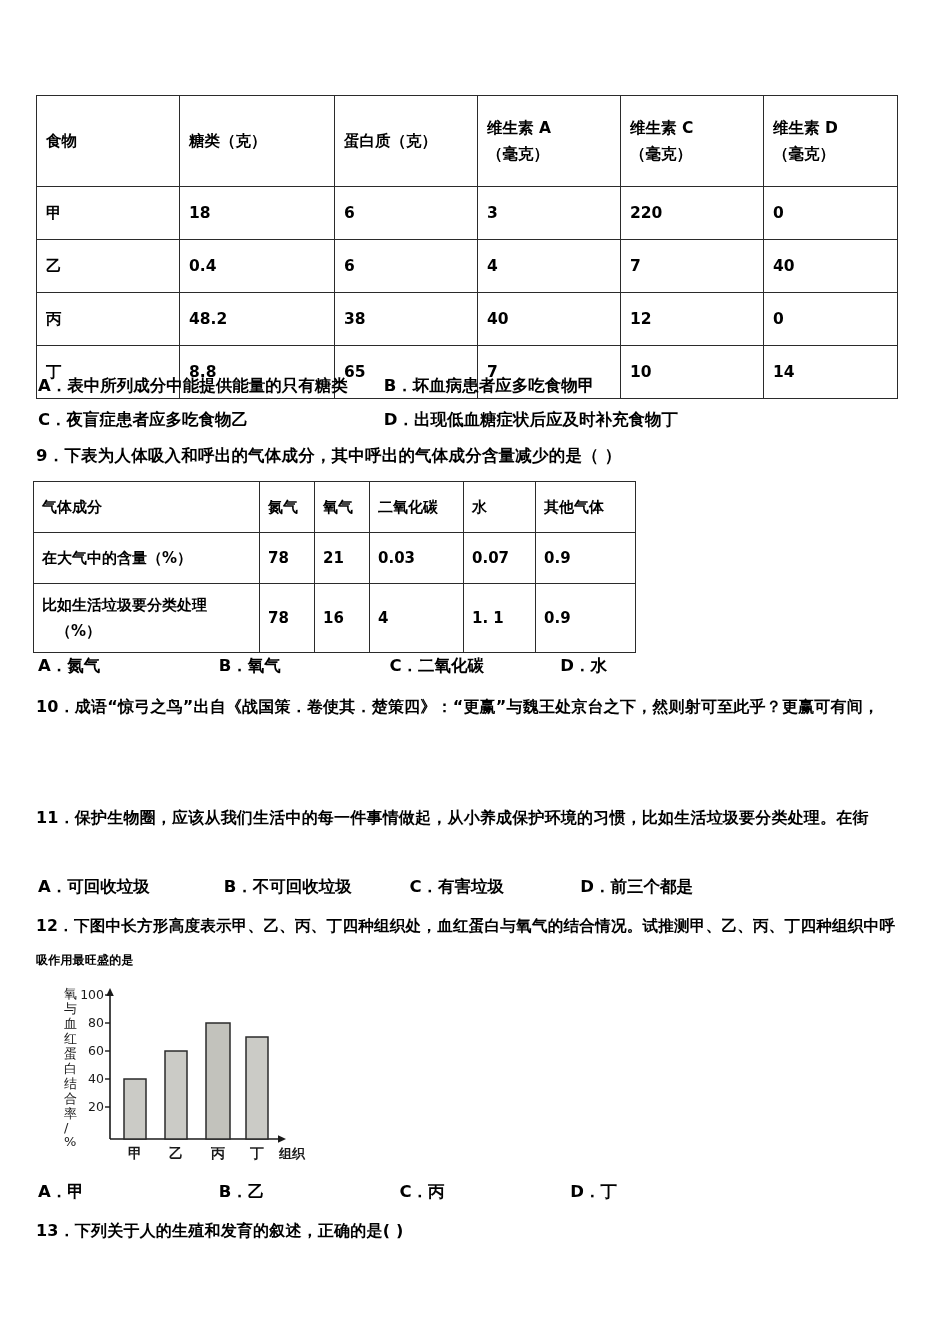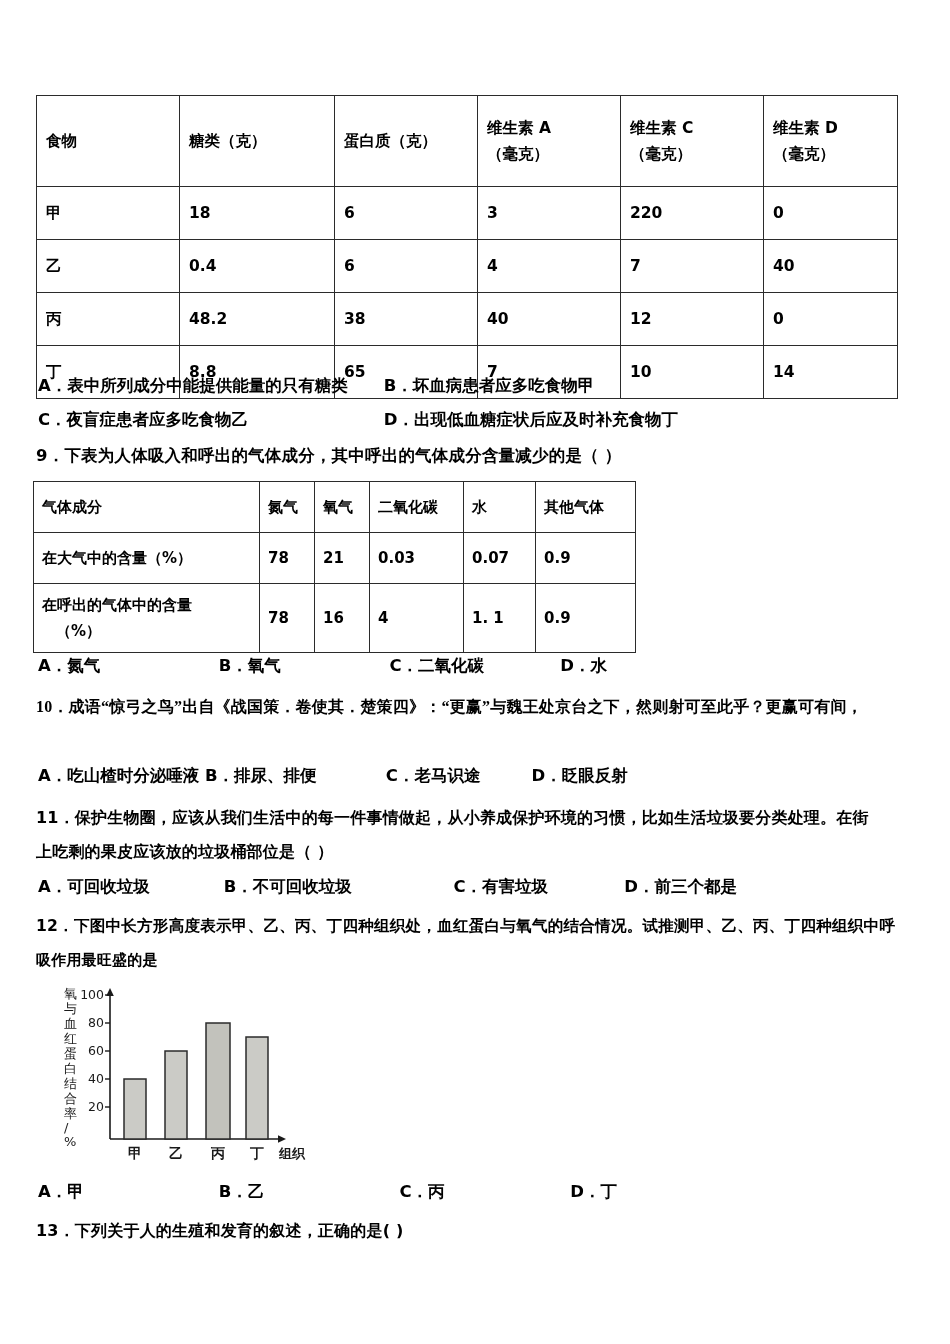--- a/index.html
+++ b/index.html
@@ -203,59 +203,52 @@
         <td>在大气中的含量（%）</td>
         <td>78</td>
         <td>21</td>
         <td>0.03</td>
         <td>0.07</td>
         <td>0.9</td>
       </tr>
       <tr class="r3">
         <td>
           <div style="line-height:26px;">
-            <div>在呼出的气体中的含量</div>
+            <div>比如生活垃圾要分类处理</div>
             <div style="padding-left:14px;">（%）</div>
           </div>
         </td>
         <td>78</td>
         <td>16</td>
         <td>4</td>
         <td>1. 1</td>
         <td>0.9</td>
       </tr>
     </tbody>
   </table>
 
   <div class="opt-row" style="left:38px; top:655px;">
     <span class="opt" style="min-width:175px;">A．氮气</span>
     <span class="opt" style="min-width:165px;">B．氧气</span>
     <span class="opt" style="min-width:165px;">C．二氧化碳</span>
     <span class="opt">D．水</span>
   </div>
 
-  <div class="qline" style="left:36px; top:697px; font-size:16px;font-family:Liberation Serif, serif;">10．成语“惊弓之鸟”出自《战国策．卷使其．楚策四》：“更赢”与魏王处京台之下，然则射可至此乎？更赢可有间，</div>
-  <div class="opt-row" style="left:38px; top:765px;">
-    <span class="opt">A．吃山楂时分泌唾液</span>
-    <span class="opt" style="min-width:175px;">B．排尿、排便</span>
-    <span class="opt" style="min-width:140px;">C．老马识途</span>
-    <span class="opt">D．眨眼反射</span>
-  </div>
+  <div class="qline" style="left:36px; top:697px; font-size:16px;">10．成语“惊弓之鸟”出自《战国策．卷使其．楚策四》：“更赢”与魏王处京台之下，然则射可至此乎？更赢可有间，</div>
 
   <div class="qline" style="left:36px; top:808px; font-size:16px;">11．保护生物圈，应该从我们生活中的每一件事情做起，从小养成保护环境的习惯，比如生活垃圾要分类处理。在街</div>
-  <div class="qline" style="left:36px; top:842px; font-size:16px;">上吃剩的果皮应该放的垃圾桶部位是（      ）</div>
   <div class="opt-row" style="left:38px; top:876px;">
     <span class="opt" style="min-width:180px;">A．可回收垃圾</span>
     <span class="opt" style="min-width:180px;">B．不可回收垃圾</span>
-    <span class="opt" style="min-width:165px;margin-left:44px;">C．有害垃圾</span>
+    <span class="opt" style="min-width:165px;">C．有害垃圾</span>
     <span class="opt">D．前三个都是</span>
   </div>
 
   <div class="qline" style="left:36px; top:916px; font-size:15.6px;">12．下图中长方形高度表示甲、乙、丙、丁四种组织处，血红蛋白与氧气的结合情况。试推测甲、乙、丙、丁四种组织中呼</div>
-  <div class="qline" style="left:36px; top:950px; font-size:15px;">吸作用最旺盛的是</div>
+  <div class="qline" style="left:36px; top:950px; font-size:12px;">吸作用最旺盛的是</div>
 
   <div id="chart-wrap">
     <svg id="chart-svg" width="260" height="185" viewBox="0 0 260 185">
 
       <g font-size="13" font-family="DejaVu Sans, Liberation Sans, sans-serif" fill="#1a1a1a">
         <text x="12" y="16">氧</text>
         <text x="12" y="31">与</text>
         <text x="12" y="46">血</text>
         <text x="12" y="61">红</text>
         <text x="12" y="76">蛋</text>

